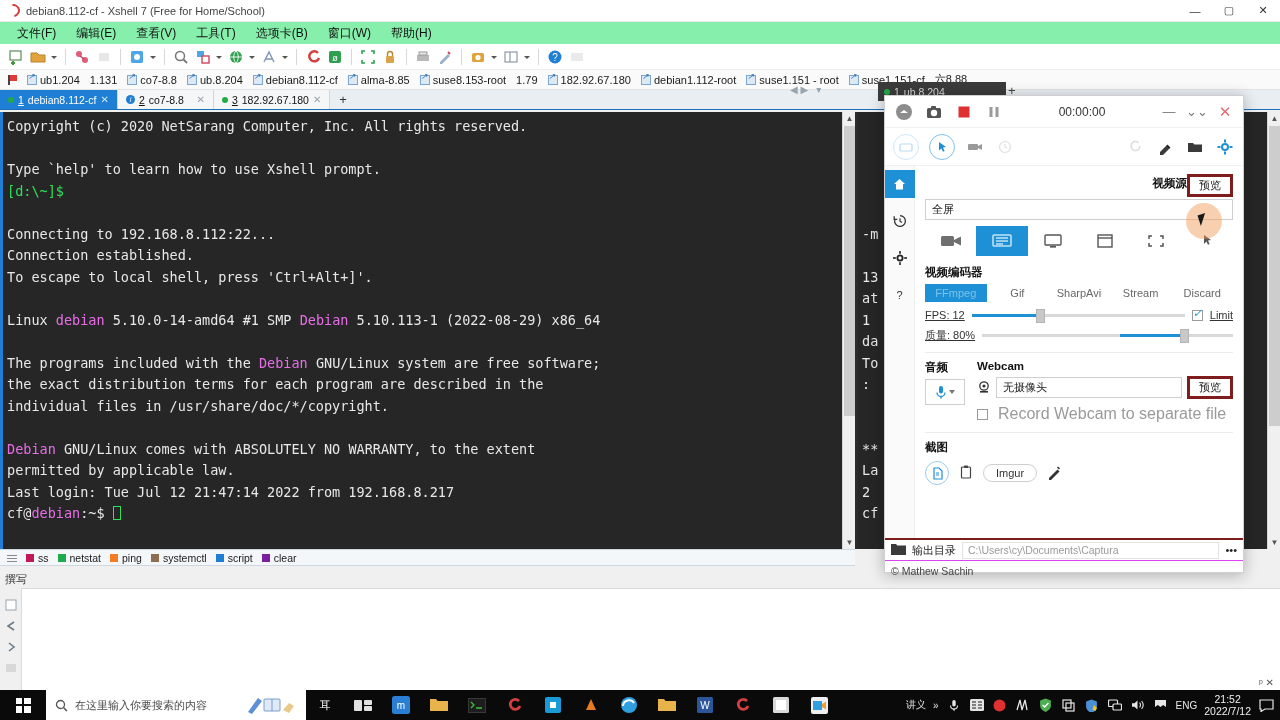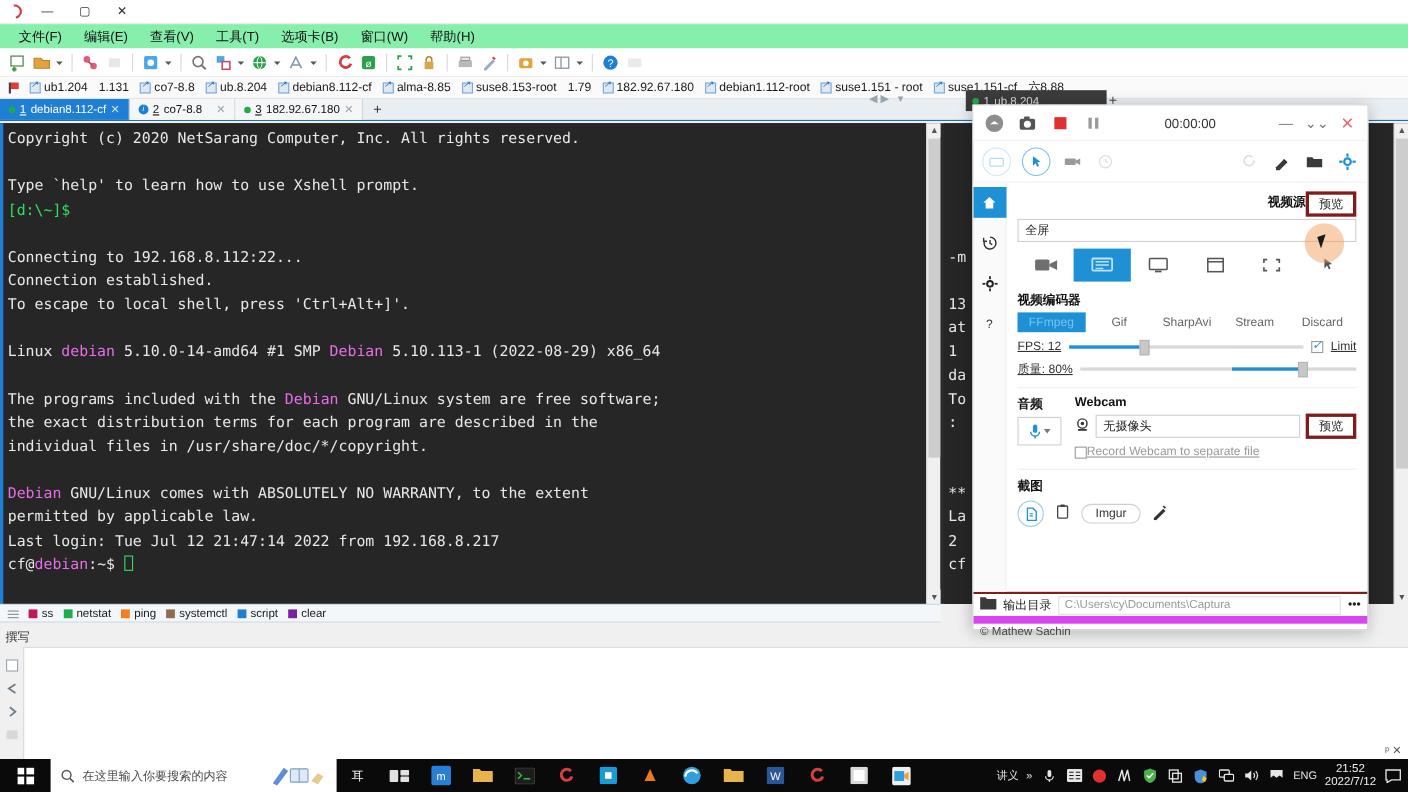--- a/index.html
+++ b/index.html
@@ -259,21 +259,21 @@
   .audio-webcam { display: flex; gap: 12px; }
   .mic-box {
     width: 40px; height: 26px; border: 1px solid #cfcfcf; display: flex;
     align-items: center; justify-content: center; gap: 2px; margin-top: 2px;
   }
   .wc-row { display: flex; align-items: center; gap: 5px; margin-top: 2px; }
   .wc-combo {
     flex: 1; height: 21px; border: 1px solid #cfcfcf; display: flex; align-items: center;
     padding: 0 6px; position: relative; font-size: 11px;
   }
-  .sub-chk { display: flex; align-items: center; gap: 0; margin-top: 6px; color: #9a9a9a; font-size: 11px; text-decoration: underline; }
+  .sub-chk { display: flex; align-items: center; gap: 10px; margin-top: 6px; color: #9a9a9a; font-size: 16px; }
 
   .shot-row { display: flex; align-items: center; gap: 10px; margin-top: 6px; }
   .circ-btn {
     width: 24px; height: 24px; border-radius: 50%; border: 1px solid #9ccbe8;
     display: flex; align-items: center; justify-content: center; color: #1e90d6;
   }
   .pill {
     border: 1px solid #cfcfcf; border-radius: 11px; padding: 2px 12px; font-size: 11px; color: #333;
   }
 
@@ -281,21 +281,21 @@
     height: 22px; display: flex; align-items: center; gap: 6px; padding: 0 6px;
     border-top: 2px solid #7f1d1d; font-size: 11px;
   }
   .out-path {
     flex: 1; height: 17px; border: 1px solid #e2e2e2; background: #fff;
     color: #9a9a9a; font-size: 10.5px; display: flex; align-items: center; padding: 0 5px;
     overflow: hidden; white-space: nowrap;
   }
   .cap-foot {
     height: 20px; display: flex; align-items: center; padding: 0 6px;
-    font-size: 10.5px; color: #444; border-top: 7px solid #d946ef;
+    font-size: 10.5px; color: #444; border-top: 1px solid #d946ef;
   }
 
   .hidden-tab {
     position: absolute; left: 878px; top: 82px; width: 128px; height: 19px;
     background: #3b3b3b; color: #d8d8d8; font-size: 10.5px;
     display: flex; align-items: center; gap: 4px; padding: 0 6px;
   }
   .nav-arrows {
     position: absolute; left: 790px; top: 84px; font-size: 10px; color: #9aa4ad;
     display: flex; gap: 8px; align-items: center;
@@ -344,20 +344,21 @@
 <body>
 
 <div id="root">
 
   <div class="xshell-window">
 
     <div class="titlebar">
       <span class="title-logo">
           <i class="sw"></i>
         </span>
+      <span class="title-text">debian8.112-cf - Xshell 7 (Free for Home/School)</span>
       <span class="win-btns">
         <span class="win-btn">—</span>
         <span class="win-btn">▢</span>
         <span class="win-btn close">✕</span>
       </span>
     </div>
 
     <div class="menubar">
       <span class="menu-item">文件(F)</span>
       <span class="menu-item">编辑(E)</span>

